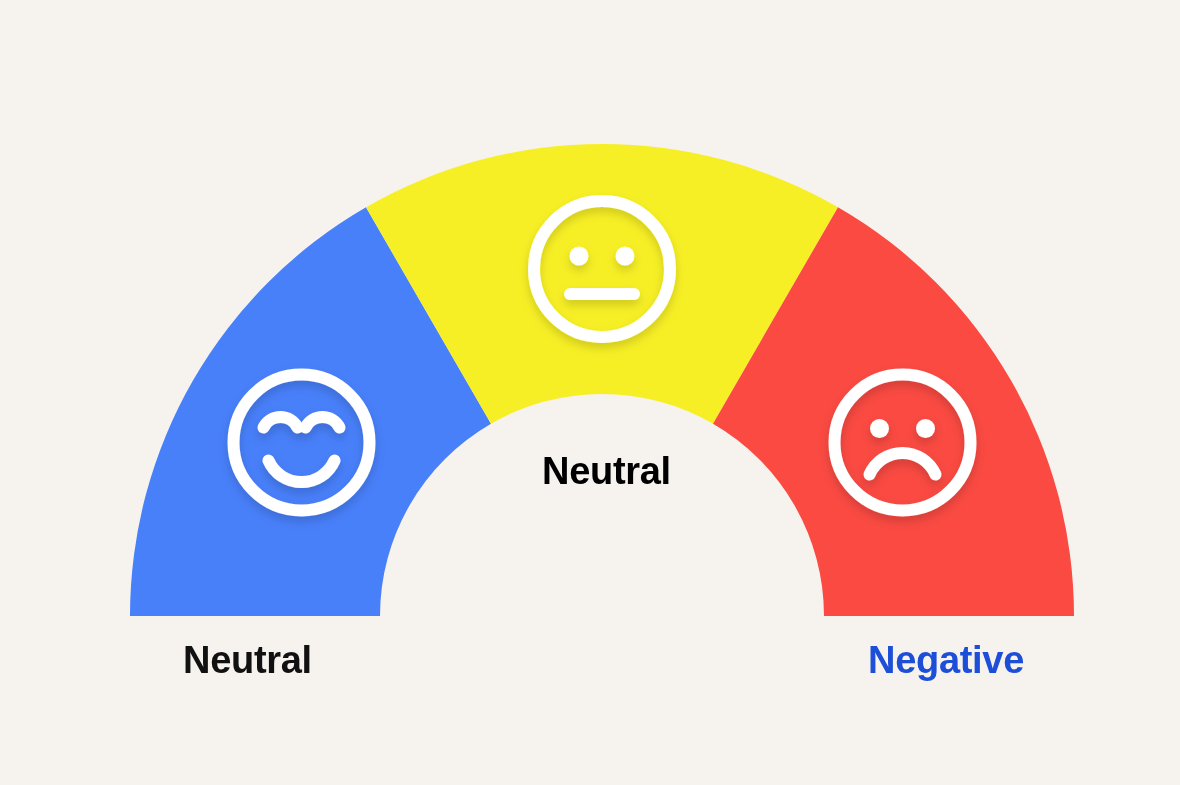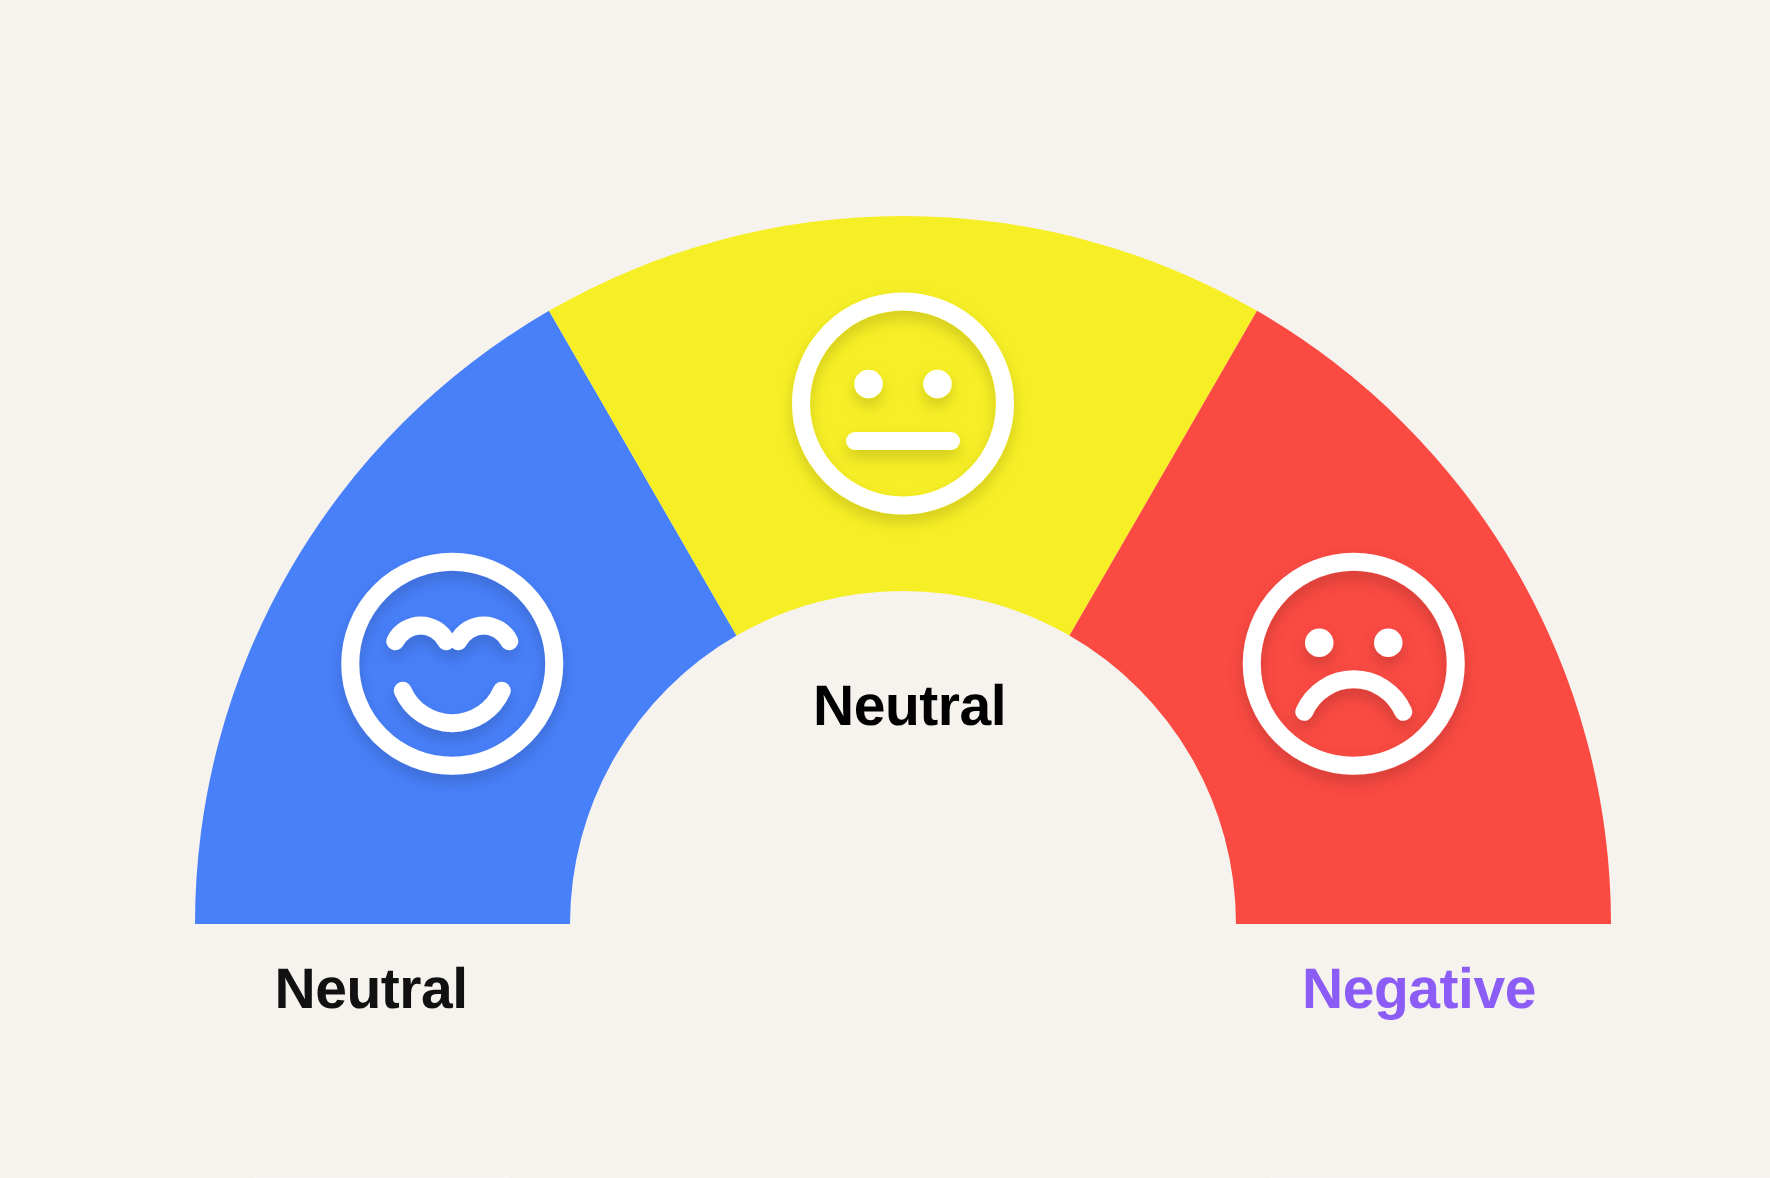--- a/index.html
+++ b/index.html
@@ -91,15 +91,15 @@
       <circle cx="-23" cy="-14" r="9.5" fill="#FFFFFF"></circle>
       <circle cx="23" cy="-14" r="9.5" fill="#FFFFFF"></circle>
       <path d="M -33 32 A 36 36 0 0 1 33 32" fill="none" stroke="#FFFFFF" stroke-width="12" stroke-linecap="round"></path>
     </g>
   </svg>
 
   <div class="seg-label" id="label-positive" style="color: rgb(17, 17, 17);">Neutral</div>
 
   <div class="seg-label" id="label-neutral" style="color: #000000;">Neutral</div>
 
-  <div class="seg-label" id="label-negative" style="color: #8b5cf6;">Negative</div>
+  <div class="seg-label" id="label-negative" style="color: #1d4ed8;">Negative</div>
 
 </div>
 
 </body></html>

